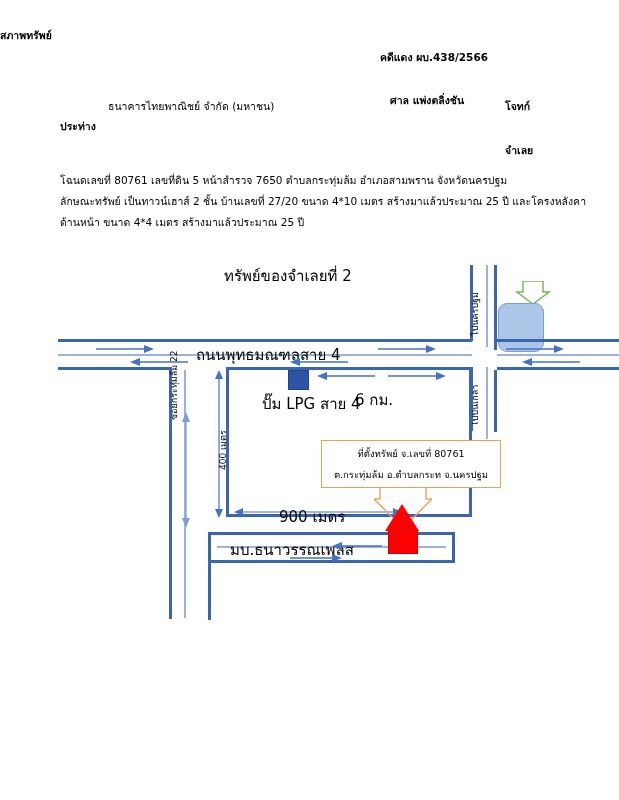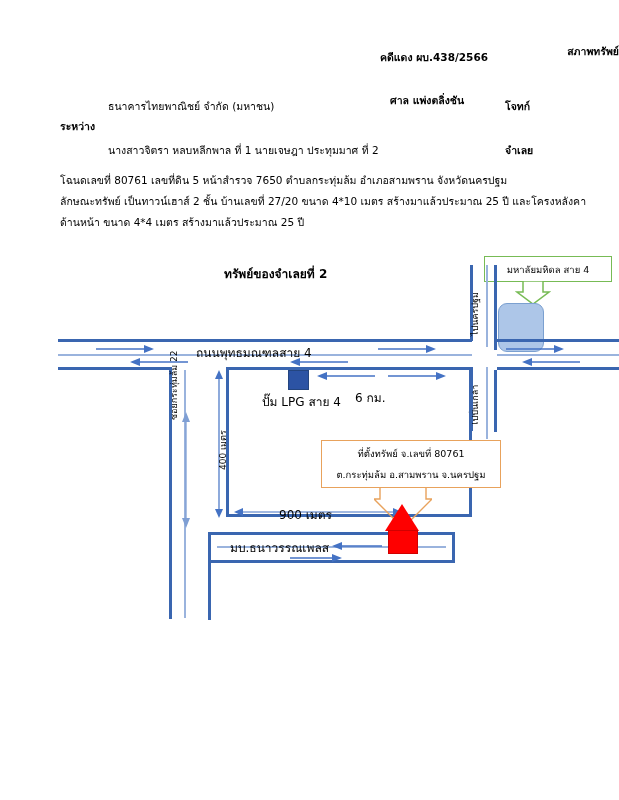--- a/index.html
+++ b/index.html
@@ -21,21 +21,21 @@
 
   
   .doc-text {
     position: absolute;
     font-size: 10.5px;
     line-height: 1.05;
     white-space: nowrap;
     color: #000;
   }
 
-  .t-title   { left: 0; top: 30px; width: 619px; text-align: right; font-weight: bold; margin-top: 16px; }
+  .t-title   { left: 0; top: 30px; width: 619px; text-align: left; font-weight: bold; }
   .t-case    { left: 380px; top: 52px; font-weight: bold; }
   .t-court   { left: 390px; top: 75px; font-weight: bold; margin-top: 20px; }
 
   .t-plaintiff      { left: 108px; top: 101px; }
   .t-plaintiff-lbl  { left: 505px; top: 101px; font-weight: bold; }
   .t-between        { left: 60px; top: 121px; font-weight: bold; }
   .t-defendant      { left: 108px; top: 145px; }
   .t-defendant-lbl  { left: 505px; top: 145px; font-weight: bold; }
 
   .t-deed   { left: 60px; top: 175px; }
@@ -53,21 +53,21 @@
     position: absolute;
     background: #3a66b0;
   }
   .road-thin {            
     position: absolute;
     background: #9ab3dd;
   }
 
   .lbl {
     position: absolute;
-    font-size: 12px;
+    font-size: 15px;
     white-space: nowrap;
     color: #000;
   }
   .lbl-v {
     position: absolute;
     font-size: 9px;
     white-space: nowrap;
     color: #000;
     transform-origin: 0 0;
     transform: rotate(-90deg);
@@ -116,36 +116,32 @@
 
 <div id="page">
 
   <div class="doc-text t-title">สภาพทรัพย์</div>
   <div class="doc-text t-case">คดีแดง ผบ.438/2566</div>
   <div class="doc-text t-court">ศาล แพ่งตลิ่งชัน</div>
 
   <div class="doc-text t-plaintiff">ธนาคารไทยพาณิชย์ จำกัด (มหาชน)</div>
   <div class="doc-text t-plaintiff-lbl">โจทก์</div>
 
-  <div class="doc-text t-between">ระหว่าง</div>
-
-  <div class="doc-text t-defendant">นางสาวจิตรา หลบหลีกพาล ที่ 1 นายเจษฎา ประทุมมาศ ที่ 2</div>
+  <div class="doc-text t-between">ประท่าง</div>
+
   <div class="doc-text t-defendant-lbl">จำเลย</div>
 
   <div class="doc-text t-deed">โฉนดเลขที่ 80761 เลขที่ดิน 5 หน้าสำรวจ 7650 ตำบลกระทุ่มล้ม อำเภอสามพราน จังหวัดนครปฐม</div>
   <div class="doc-text t-char1">ลักษณะทรัพย์ เป็นทาวน์เฮาส์ 2 ชั้น บ้านเลขที่ 27/20 ขนาด 4*10 เมตร สร้างมาแล้วประมาณ 25 ปี และโครงหลังคา</div>
   <div class="doc-text t-char2">ด้านหน้า ขนาด 4*4 เมตร สร้างมาแล้วประมาณ 25 ปี</div>
 
   <div id="map">
 
-    <div class="lbl" style="left:224px; top:24px; font-size:12px; font-weight:bold;">ทรัพย์ของจำเลยที่ 2</div>
-
-    <div class="callout callout-green" style="left:484px; top:16px; width:128px; height:26px; line-height:26px;">
-      <span>มหาลัยมหิดล สาย 4</span>
-    </div>
+    <div class="lbl" style="left:224px; top:24px; font-size:15px; font-weight:normal;">ทรัพย์ของจำเลยที่ 2</div>
+
 
     <svg style="position:absolute; left:515px; top:41px;" width="36" height="24">
       <polygon points="8,0 28,0 28,11 34,11 18,23 2,11 8,11" fill="#ffffff" stroke="#77bb55" stroke-width="1.5"></polygon>
     </svg>
 
     <div class="campus" style="left:498px; top:63px; width:44px; height:47px;"></div>
 
     <div class="road-main" style="left:470px; top:25px; width:3px; height:76px;"></div>
     <div class="road-thin" style="left:486px; top:25px; width:1.5px; height:82px;"></div>
     <div class="road-main" style="left:494px; top:25px; width:3px; height:85px;"></div>
@@ -257,21 +253,21 @@
     <svg class="arrow" style="left:290px; top:312px;" width="52" height="12">
       <line x1="0" y1="6" x2="42" y2="6" stroke="#4472c4" stroke-width="1.3"></line>
       <polygon points="42,2 52,6 42,10" fill="#4472c4"></polygon>
     </svg>
 
     <div class="lpg-square" style="left:288px; top:130px; width:19px; height:18px;"></div>
     <div class="lbl" style="left:262px; top:152px;">ปั๊ม LPG สาย 4</div>
 
     <div class="callout callout-orange callout-orange-box" style="left:321px; top:200px; width:180px; height:48px; padding-top:5px;">
       <div>ที่ตั้งทรัพย์ จ.เลขที่ 80761</div>
-      <div style="margin-top:6px;">ต.กระทุ่มล้ม อ.สามพราน จ.นครปฐม</div>
+      <div style="margin-top:6px;">ต.กระทุ่มล้ม อ.ตำบลกระท จ.นครปฐม</div>
     </div>
 
     <svg style="position:absolute; left:374px; top:247px;" width="58" height="42">
       <polyline points="6,1 6,12 0,12 28,40" fill="none" stroke="#e8a25c" stroke-width="1.4"></polyline>
       <polyline points="52,1 52,12 58,12 30,40" fill="none" stroke="#e8a25c" stroke-width="1.4"></polyline>
     </svg>
 
     <div class="house-roof" style="left:385px; top:264px;"></div>
     <div class="house-body" style="left:388px; top:290px; width:28px; height:22px;"></div>
 

